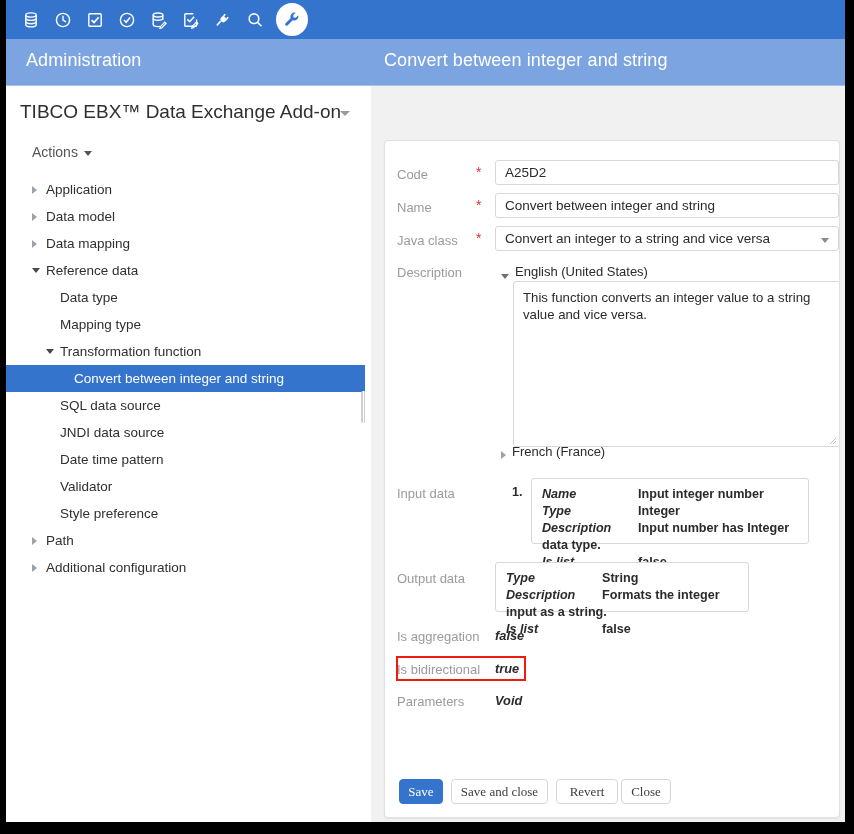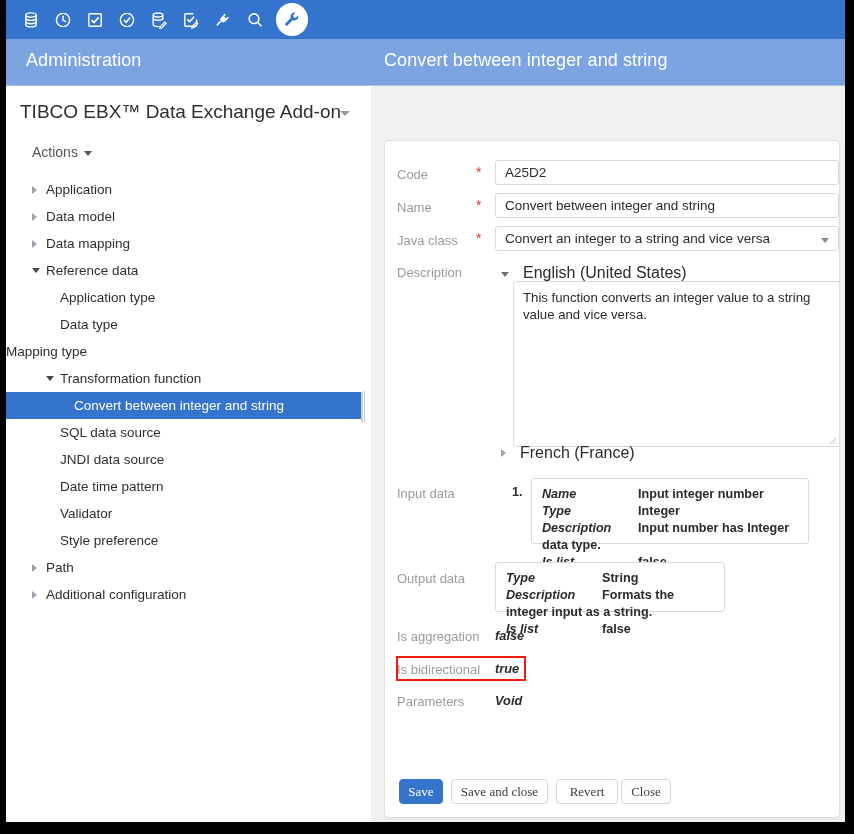--- a/index.html
+++ b/index.html
@@ -240,23 +240,23 @@
     right: 9px; top: 11px;
     width: 0; height: 0;
     border-left: 4.5px solid transparent;
     border-right: 4.5px solid transparent;
     border-top: 5px solid #8a8a8a;
   }
 
   .lang-row {
     position: absolute;
     display: flex;
-    align-items: center;
-    gap: 14px;
-    font-size: 16px;
+    align-items: flex-end;
+    gap: 6px;
+    font-size: 13px;
     color: #2b2b2b;
     cursor: pointer;
     white-space: nowrap;
   }
   .lang-row .ar-open {
     width: 0; height: 0;
     border-left: 4px solid transparent;
     border-right: 4px solid transparent;
     border-top: 5px solid #6b7079;
     margin-top: 2px;
@@ -470,27 +470,24 @@
           </div>
           <div class="tree-row">
             <span class="arrow-closed" style="left: 26px;"></span>
             <span class="tree-label" style="margin-left: 40px;">Data mapping</span>
           </div>
           <div class="tree-row">
             <span class="arrow-open" style="left: 26px;"></span>
             <span class="tree-label" style="margin-left: 40px;">Reference data</span>
           </div>
           <div class="tree-row">
-            <span class="tree-label" style="margin-left: 54px;">Application type</span>
-          </div>
-          <div class="tree-row">
             <span class="tree-label" style="margin-left: 54px;">Data type</span>
           </div>
           <div class="tree-row">
-            <span class="tree-label" style="">Mapping type</span>
+            <span class="tree-label" style="margin-left: 54px;">Mapping type</span>
           </div>
           <div class="tree-row">
             <span class="arrow-open" style="left: 40px;"></span>
             <span class="tree-label" style="margin-left: 54px;">Transformation function</span>
           </div>
           <div class="tree-row selected">
             <span class="tree-label" style="margin-left: 68px;">Convert between integer and string</span>
           </div>
           <div class="tree-row">
             <span class="tree-label" style="margin-left: 54px;">SQL data source</span>
@@ -563,21 +560,21 @@
       <div class="data-box" style="left:146px; top:337px; width:278px; height:66px;">
         <div class="data-grid" id="input-data-grid">
             <div><span class="dk">Name</span><span class="dv">Input integer number</span></div>
             <div><span class="dk">Type</span><span class="dv">Integer</span></div>
             <div><span class="dk">Description</span><span class="dv">Input number has Integer data type.</span></div>
             <div><span class="dk">Is list</span><span class="dv">false</span></div>
           </div>
       </div>
 
       <div class="field-label" style="left:12px; top:430px;">Output data</div>
-      <div class="data-box" style="left:110px; top:421px; width:230px; height:50px;">
+      <div class="data-box" style="left:110px; top:421px; width:254px; height:50px;">
         <div class="data-grid" id="output-data-grid">
             <div><span class="dk">Type</span><span class="dv">String</span></div>
             <div><span class="dk">Description</span><span class="dv">Formats the integer input as a string.</span></div>
             <div><span class="dk">Is list</span><span class="dv">false</span></div>
           </div>
       </div>
 
       <div class="field-label" style="left:12px; top:488px;">Is aggregation</div>
       <div class="ro-value" style="left:110px; top:487px;">false</div>
 

